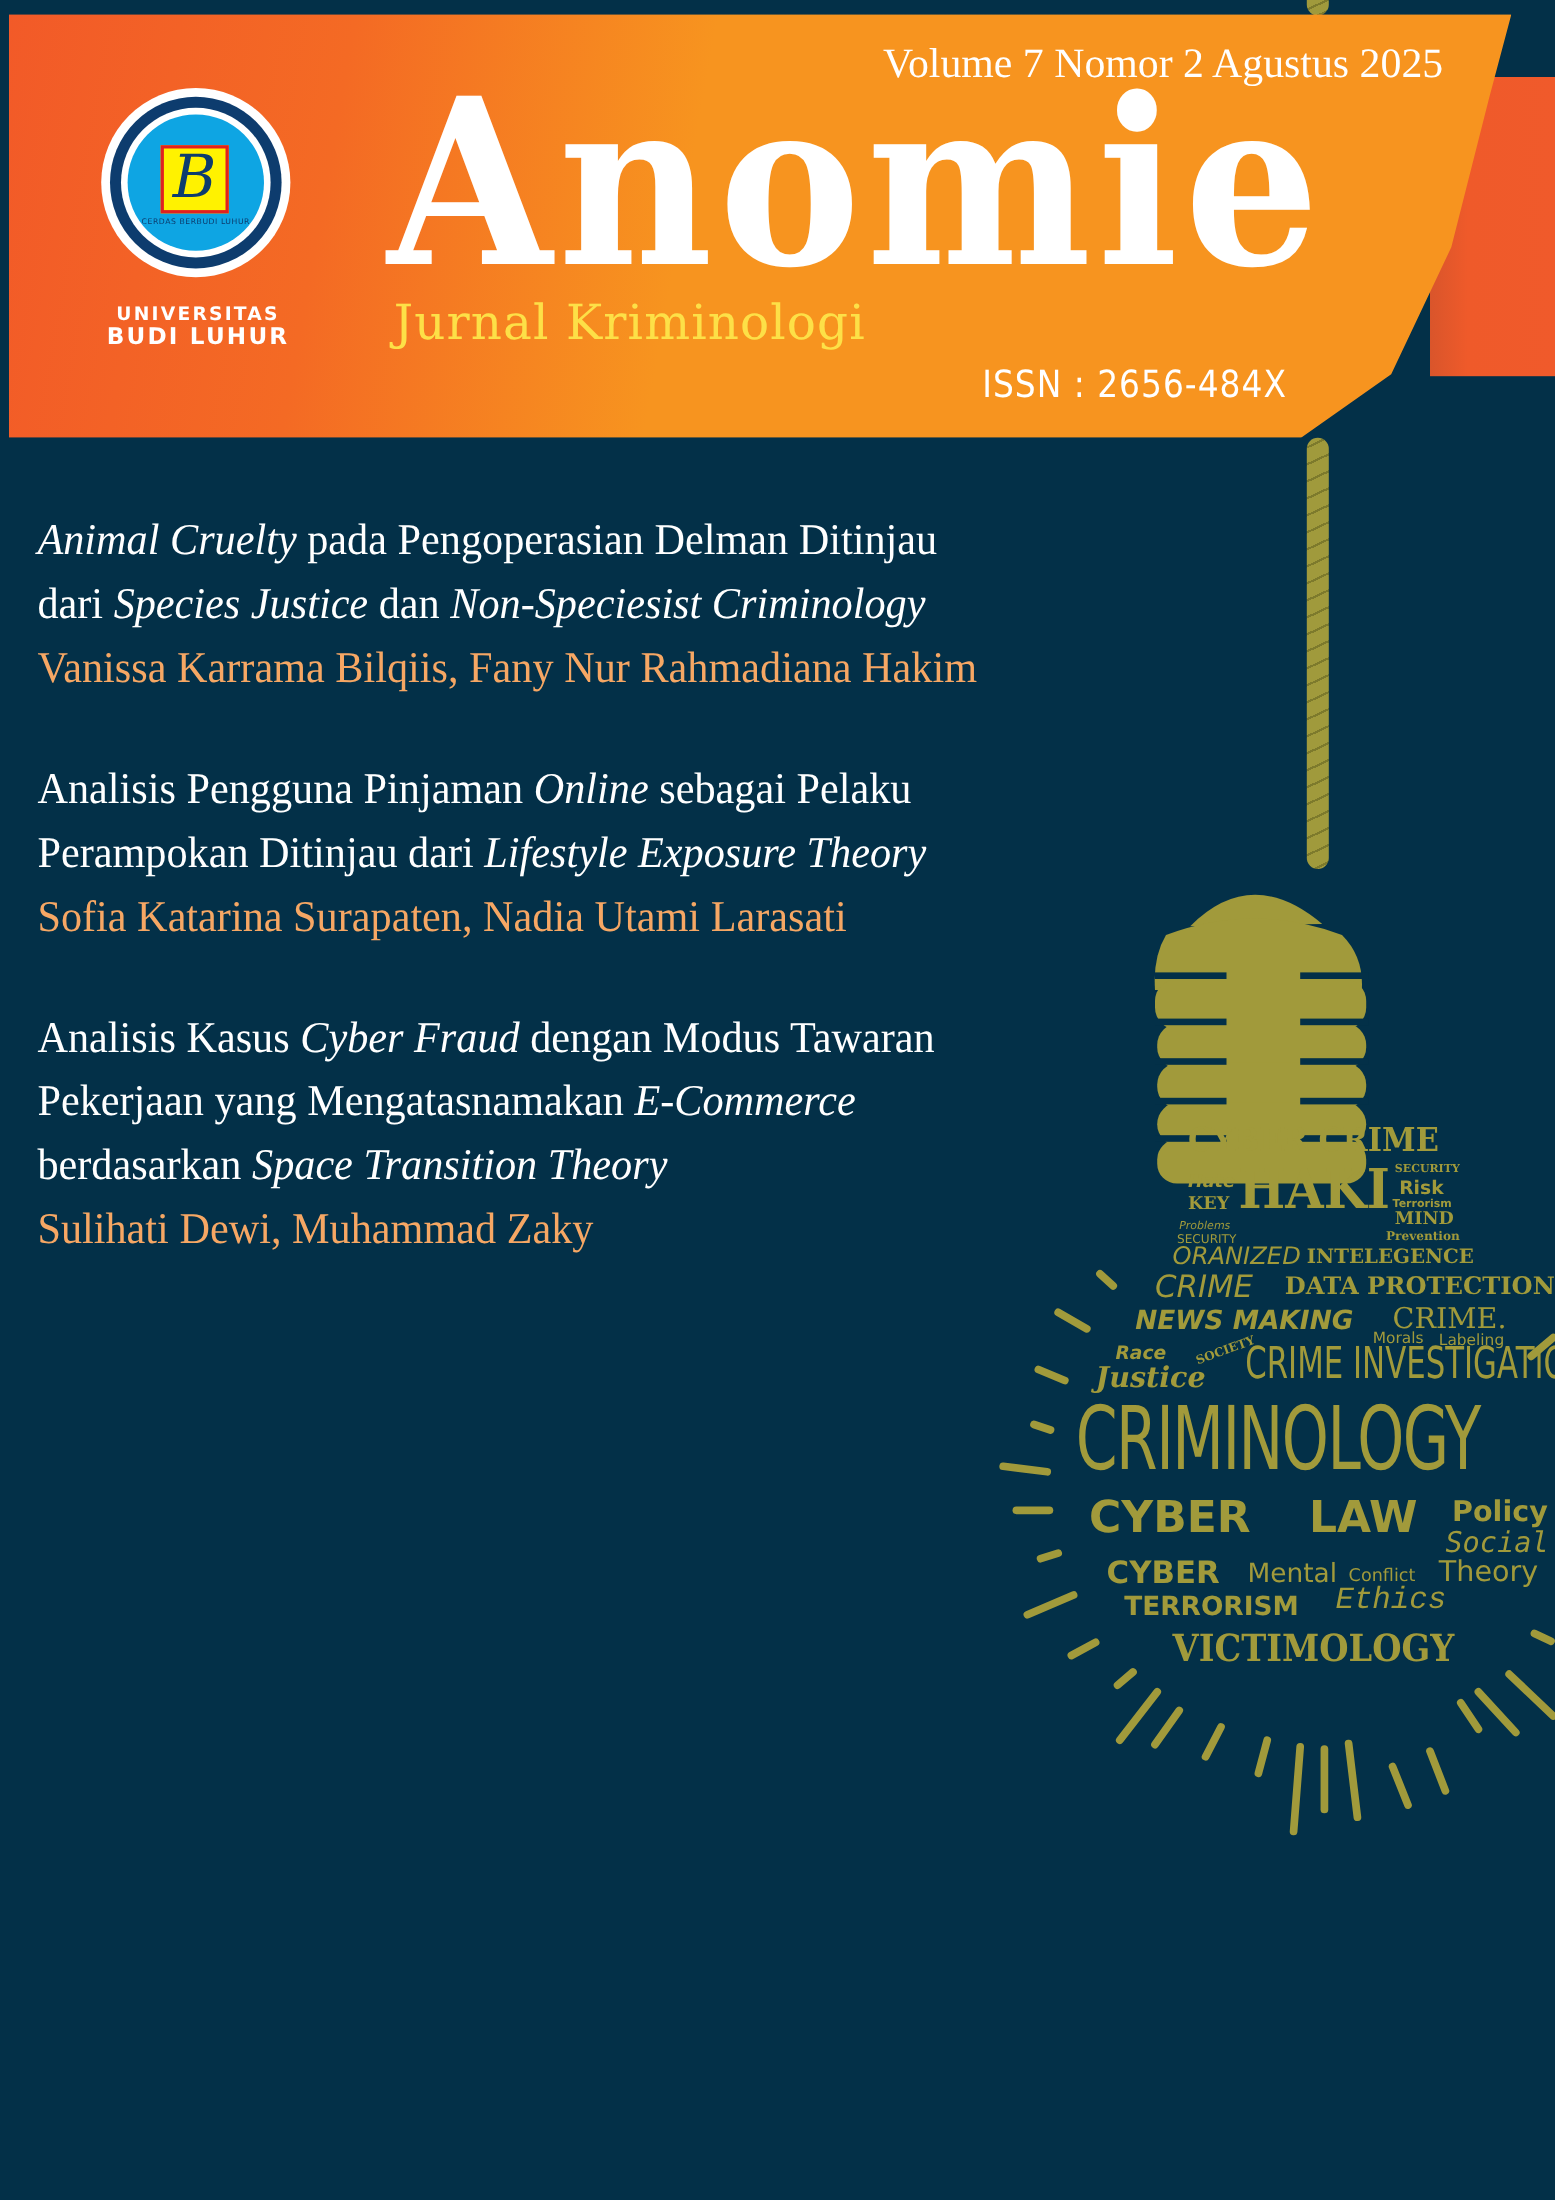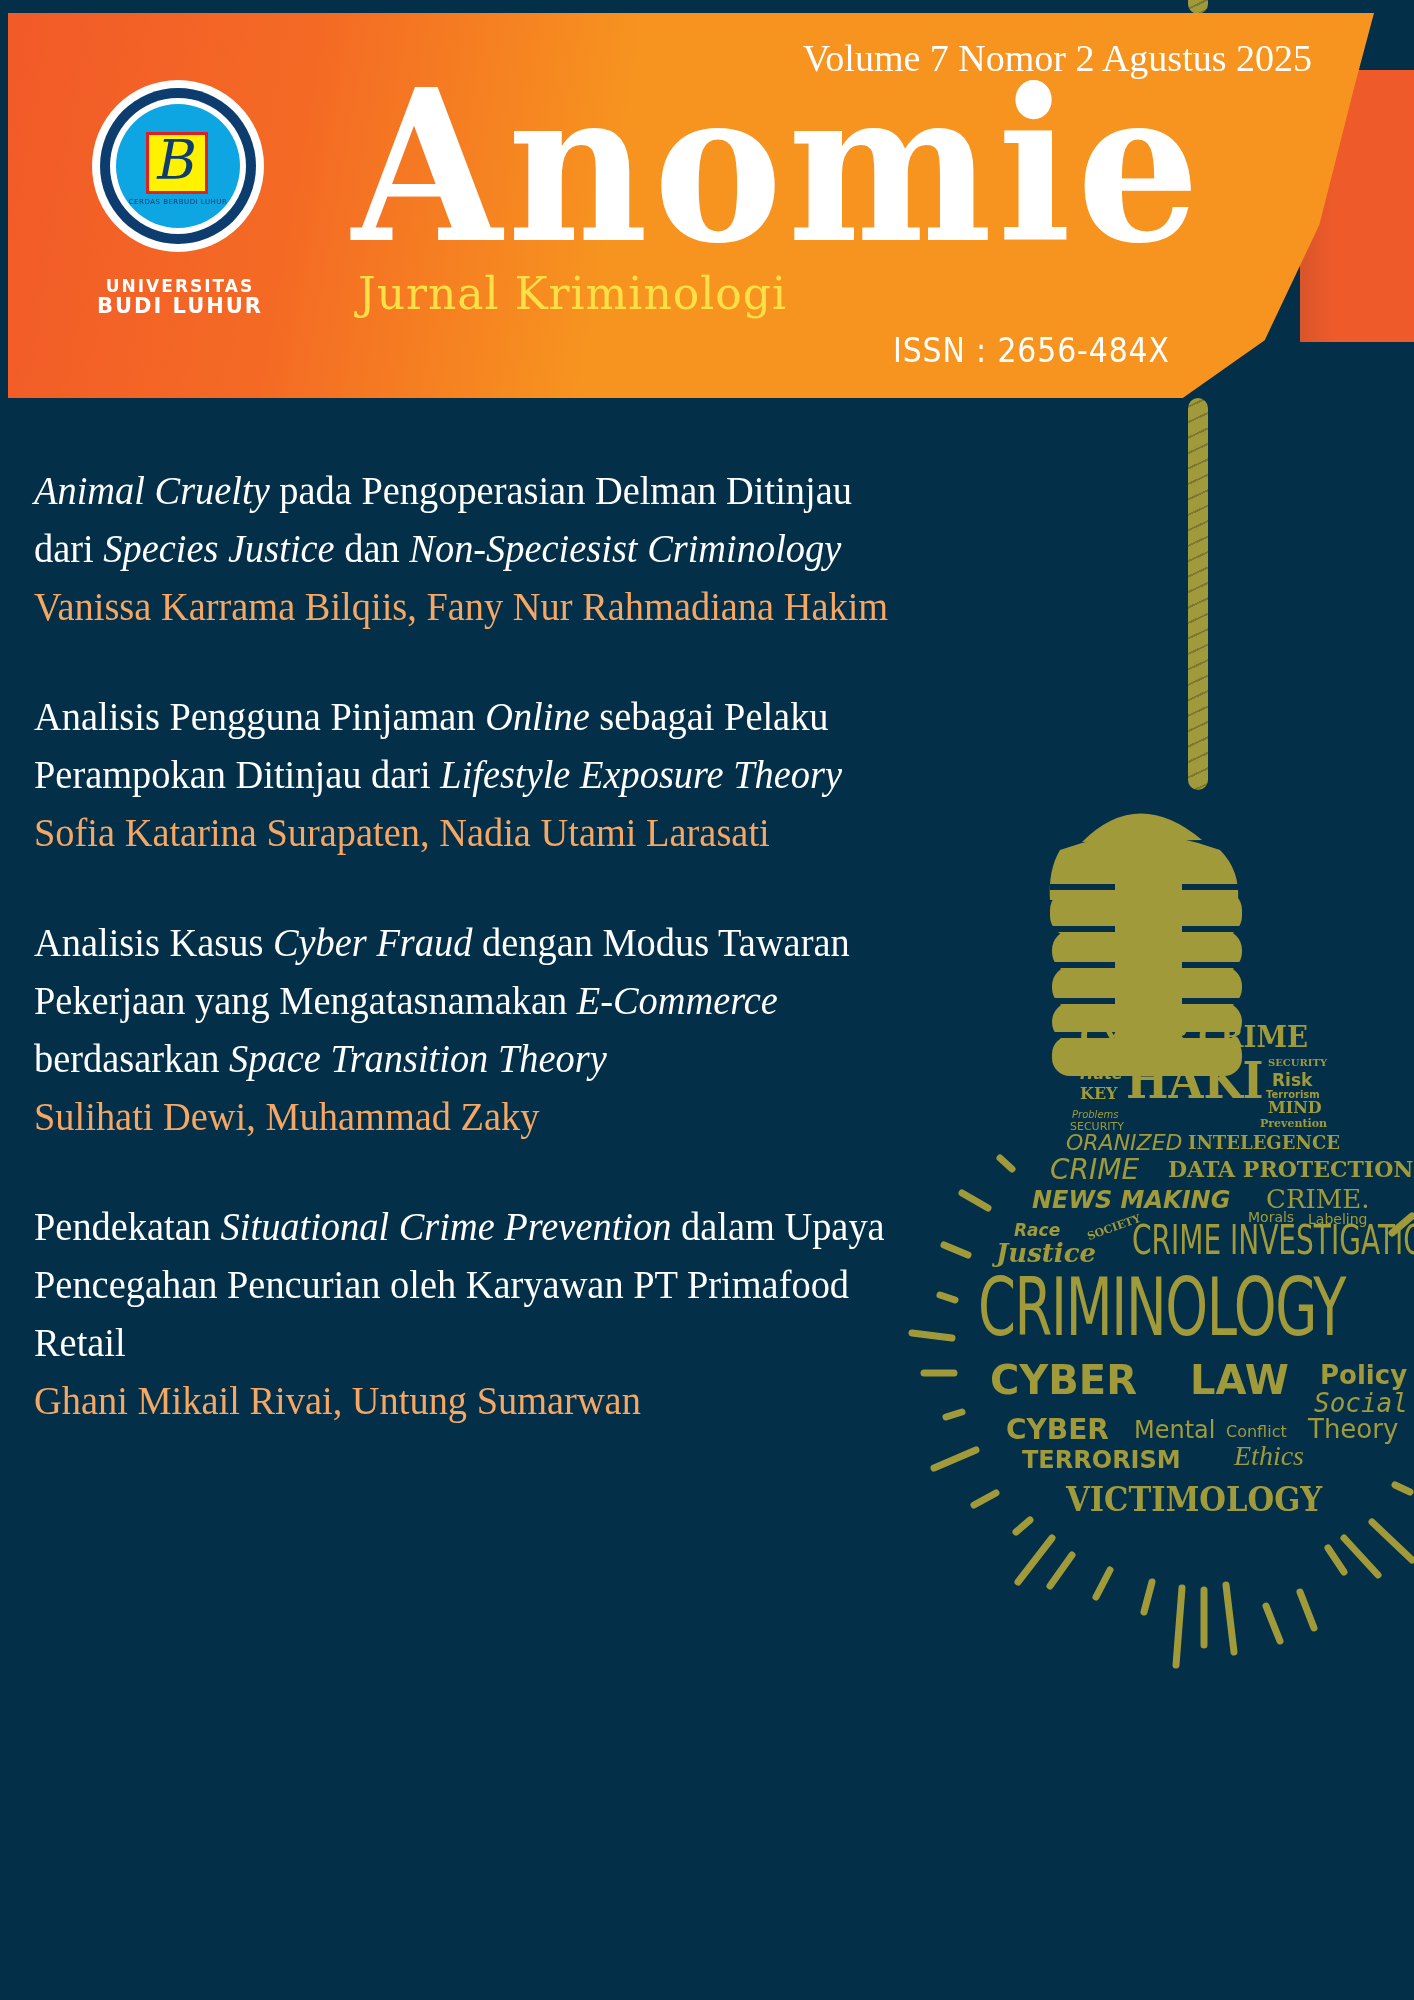--- a/index.html
+++ b/index.html
@@ -63,24 +63,20 @@
       <div class="art-title"><i>Animal Cruelty</i><span> pada Pengoperasian Delman Ditinjau dari </span><i>Species Justice</i><span> dan </span><i>Non-Speciesist Criminology</i></div>
       <div class="art-authors">Vanissa Karrama Bilqiis, Fany Nur Rahmadiana Hakim</div>
     </div>
     <div class="article">
       <div class="art-title"><span>Analisis Pengguna Pinjaman </span><i>Online</i><span> sebagai Pelaku Perampokan Ditinjau dari </span><i>Lifestyle Exposure Theory</i></div>
       <div class="art-authors">Sofia Katarina Surapaten, Nadia Utami Larasati</div>
     </div>
     <div class="article">
       <div class="art-title"><span>Analisis Kasus </span><i>Cyber Fraud</i><span> dengan Modus Tawaran Pekerjaan yang Mengatasnamakan </span><i>E-Commerce</i><span> berdasarkan </span><i>Space Transition Theory</i></div>
       <div class="art-authors">Sulihati Dewi, Muhammad Zaky</div>
-    </div>
-    <div class="article">
-      <div class="art-title"><span>Pendekatan </span><i>Situational Crime Prevention</i><span> dalam Upaya Pencegahan Pencurian oleh Karyawan PT Primafood Retail</span></div>
-      <div class="art-authors">Ghani Mikail Rivai, Untung Sumarwan</div>
     </div>
   </div>
 
 <div class="abs bulb">
   <svg width="514" height="900" viewBox="0 0 514 900">
     <g fill="#a19a3b">
       <path d="M182 62 Q238 6 302 60 Z"></path>
       <path d="M160 70 Q240 40 320 70 Q340 90 338 120 L150 120 Q148 90 160 70Z"></path>
       <rect x="150" y="110" width="192" height="46" rx="20"></rect>
       <rect x="152" y="150" width="190" height="42" rx="20"></rect>
@@ -153,15 +149,15 @@
   <span class="wc" style="left:78px;top:488px;font-size:80px;font-weight:normal;transform:scaleX(0.68);transform-origin:left;letter-spacing:-2px;">CRIMINOLOGY</span>
   <span class="wc" style="left:90px;top:580px;font-size:40px;">CYBER</span>
   <span class="wc" style="left:290px;top:580px;font-size:40px;">LAW</span>
   <span class="wc" style="left:420px;top:582px;font-size:26px;">Policy</span>
   <span class="wc" style="left:414px;top:610px;font-size:26px;font-style:italic;font-weight:normal;font-family:'DejaVu Sans Mono',monospace;">Social</span>
   <span class="wc" style="left:106px;top:636px;font-size:28px;">CYBER</span>
   <span class="wc" style="left:234px;top:638px;font-size:24px;font-weight:normal;">Mental</span>
   <span class="wc" style="left:326px;top:644px;font-size:16px;font-weight:normal;">Conflict</span>
   <span class="wc" style="left:408px;top:636px;font-size:26px;font-weight:normal;">Theory</span>
   <span class="wc" style="left:122px;top:668px;font-size:24px;">TERRORISM</span>
-  <span class="wc" style="left:334px;top:662px;font-size:28px;font-style:italic;font-family:Liberation Serif, serif;font-weight:normal;">Ethics</span>
+  <span class="wc" style="left:314px;top:662px;font-size:28px;font-style:italic;font-family:Liberation Mono, monospace;font-weight:normal;">Ethics</span>
   <span class="wc" style="left:166px;top:702px;font-size:34px;font-family:'DejaVu Serif',serif;transform:scaleX(0.9);transform-origin:left;">VICTIMOLOGY</span>
 </div>
 
 </body></html>

